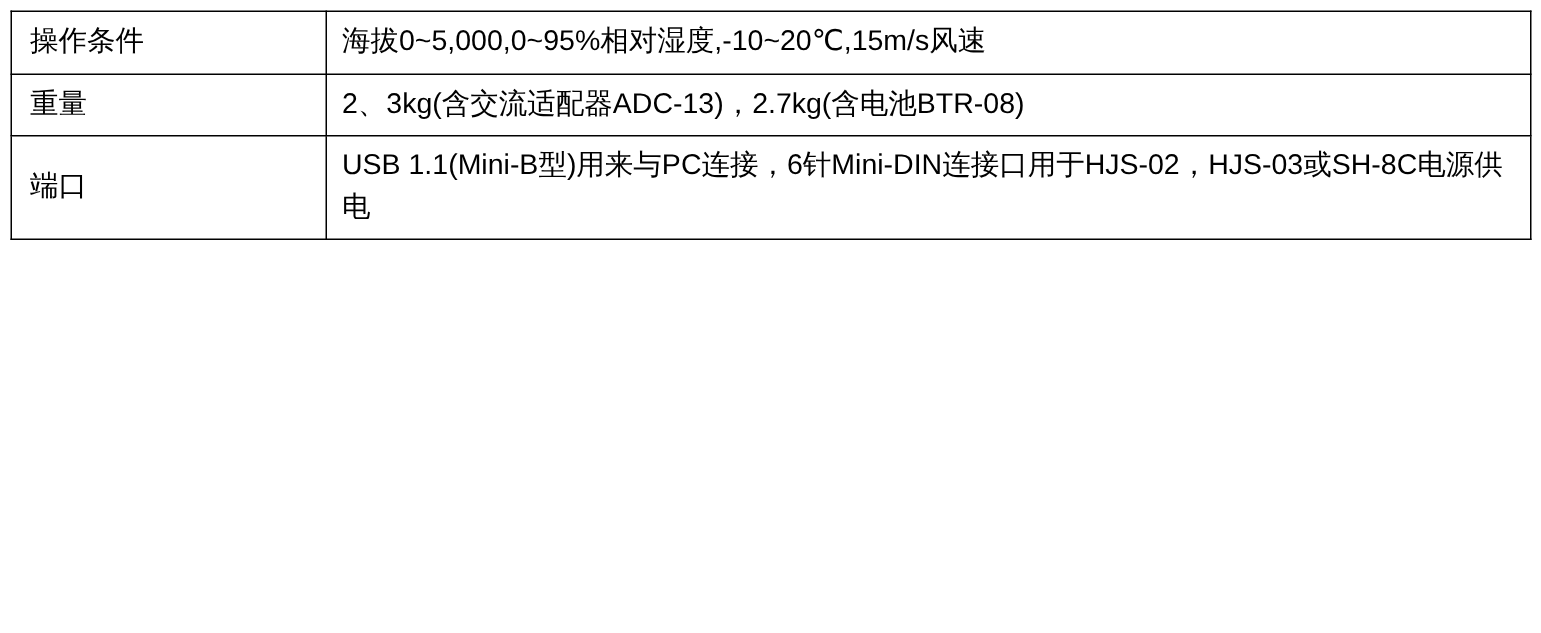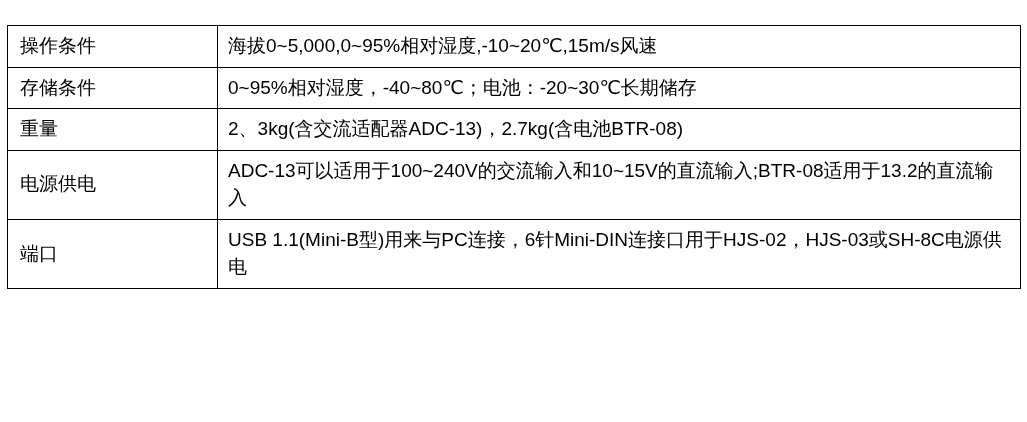--- a/index.html
+++ b/index.html
@@ -11,21 +11,21 @@
     width: 1027px;
     height: 422px;
     font-family: "Liberation Sans", "DejaVu Sans", sans-serif;
     color: #000000;
     overflow: hidden;
   }
   #spec-table {
     border-collapse: collapse;
     table-layout: fixed;
     width: 1013px;
-    margin: 25px 0 0 7px;
+    margin: 7px 0 0 7px;
     border: 1px solid #000000;
   }
   #spec-table col.c-label { width: 210px; }
   #spec-table col.c-value { width: 803px; }
   #spec-table td {
     border: 1px solid #000000;
     vertical-align: middle;
     font-size: 19px;
     line-height: 1.45;
     padding: 6px 10px 7px 10px;
@@ -47,29 +47,21 @@
   <colgroup>
     <col class="c-label">
     <col class="c-value">
   </colgroup>
   <tbody>
     <tr>
       <td class="label">操作条件</td>
       <td class="value">海拔0~5,000,0~95%相对湿度,-10~20℃,15m/s风速</td>
     </tr>
     <tr>
-      <td class="label">存储条件</td>
-      <td class="value">0~95%相对湿度，-40~80℃；电池：-20~30℃长期储存</td>
-    </tr>
-    <tr>
       <td class="label">重量</td>
       <td class="value">2、3kg(含交流适配器ADC-13)，2.7kg(含电池BTR-08)</td>
-    </tr>
-    <tr class="row-tall">
-      <td class="label">电源供电</td>
-      <td class="value">ADC-13可以适用于100~240V的交流输入和10~15V的直流输入;BTR-08适用于13.2的直流输入</td>
     </tr>
     <tr class="row-tall">
       <td class="label">端口</td>
       <td class="value">USB 1.1(Mini-B型)用来与PC连接，6针Mini-DIN连接口用于HJS-02，HJS-03或SH-8C电源供电</td>
     </tr>
   </tbody>
 </table>
 
 </body></html>

